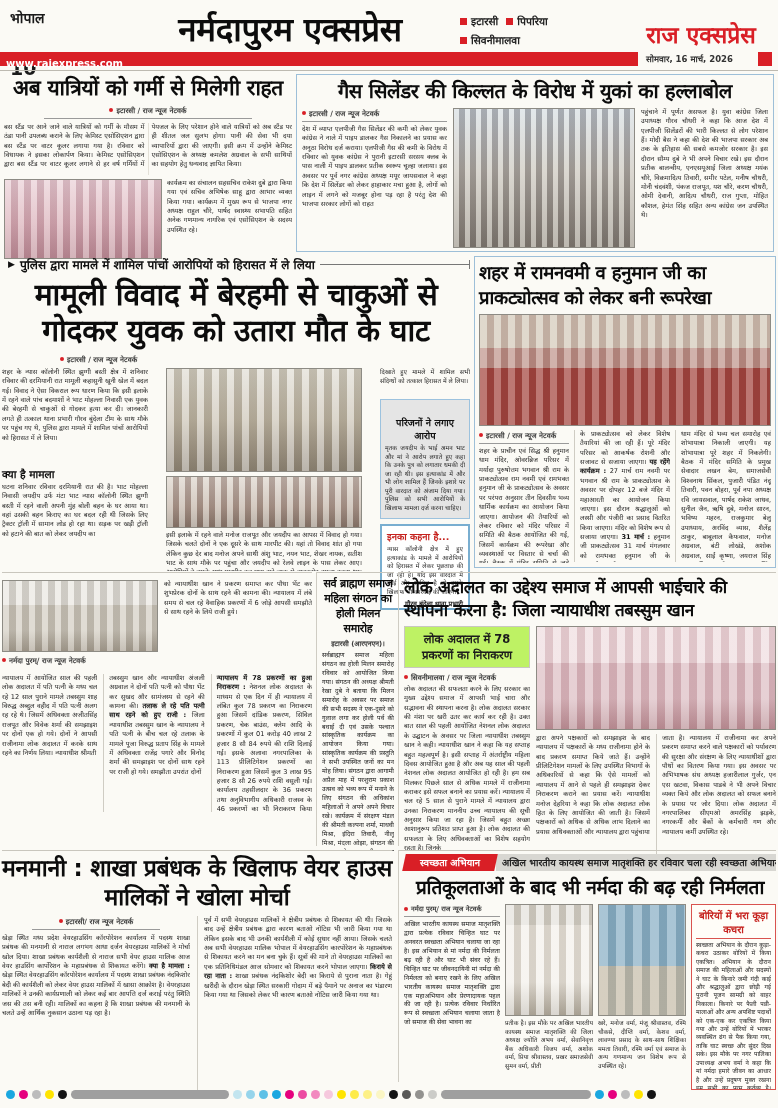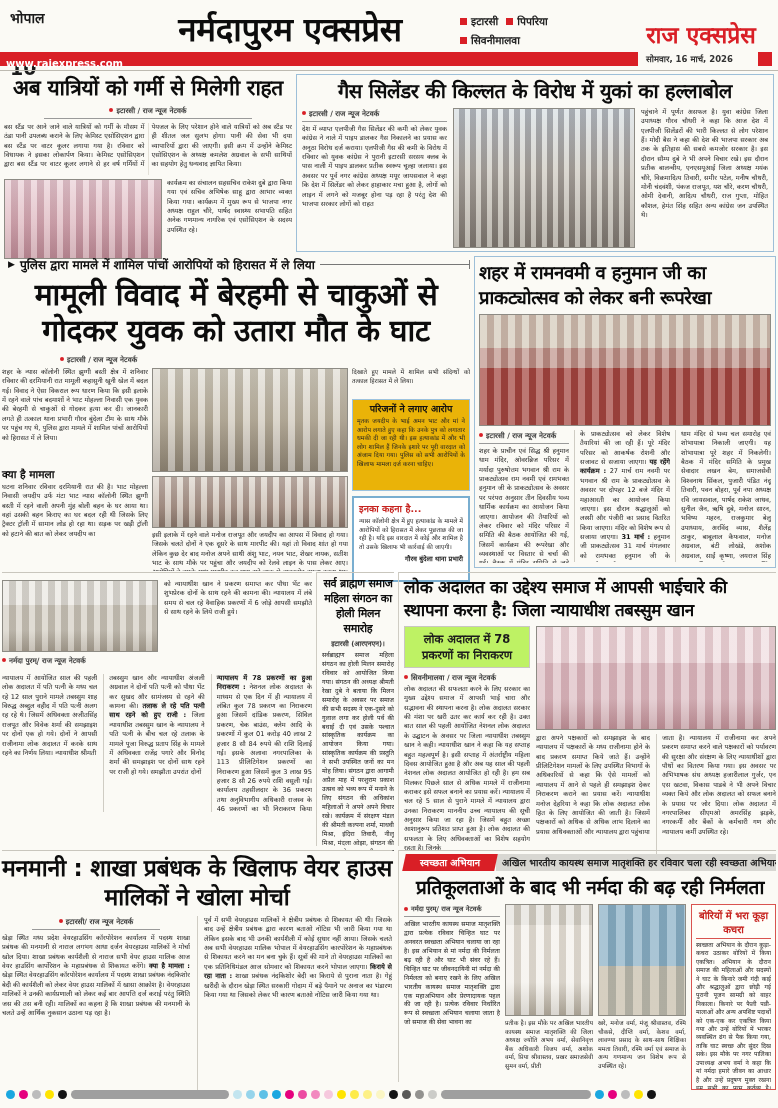--- a/index.html
+++ b/index.html
@@ -17,21 +17,21 @@
   .p-cer{background:repeating-linear-gradient(90deg,rgba(255,255,255,.35) 0 6px,rgba(120,80,95,.18) 6px 13px),linear-gradient(180deg,#e9ccd3 0%,#d8abb4 55%,#bd8b95 100%);}
   .p-crowd{background:repeating-linear-gradient(90deg,rgba(255,255,255,.45) 0 5px,rgba(80,75,85,.30) 5px 11px),linear-gradient(180deg,#ccd5da 0%,#bdb7ab 45%,#867e6f 100%);}
   .p-police{background:repeating-linear-gradient(90deg,rgba(255,255,255,.4) 0 7px,rgba(110,100,80,.25) 7px 15px),linear-gradient(180deg,#dcd8cd 0%,#c4bbaa 50%,#8c8274 100%);}
   .p-mob{background:repeating-linear-gradient(90deg,rgba(255,255,255,.4) 0 6px,rgba(90,60,60,.28) 6px 12px),linear-gradient(180deg,#d8cfc4 0%,#b9a899 60%,#8f8172 100%);}
   .p-temple{background:repeating-linear-gradient(90deg,rgba(255,255,255,.3) 0 7px,rgba(120,70,70,.2) 7px 14px),linear-gradient(180deg,#d3c8b8 0% 30%,#bd9187 30% 48%,#a03e37 48% 100%);}
   .p-court{background:repeating-linear-gradient(90deg,rgba(255,255,255,.35) 0 6px,rgba(100,95,90,.2) 6px 13px),linear-gradient(180deg,#e8e5de 0% 35%,#d0cabd 35% 70%,#a89f90 100%);}
   .p-stage{background:repeating-linear-gradient(90deg,rgba(255,255,255,.3) 0 8px,rgba(150,90,100,.18) 8px 16px),linear-gradient(180deg,#efdcdf 0% 35%,#dcbcc2 35% 70%,#ba9096 100%);}
   .p-sacks{background:repeating-linear-gradient(90deg,rgba(255,255,255,.5) 0 8px,rgba(120,110,95,.2) 8px 15px),linear-gradient(180deg,#d9d5cc 0% 18%,#efeae2 18% 70%,#b3ac9f 100%);}
   .p-wall{background:repeating-linear-gradient(90deg,rgba(255,255,255,.25) 0 9px,rgba(60,90,110,.18) 9px 17px),linear-gradient(180deg,#8db2c7 0% 55%,#c8bfac 55% 100%);}
   .cap{font-size:6.2px;line-height:1.38;color:#222;text-align:justify;overflow:hidden;}
-  .blue-box{background:#eab308;border:1px solid #9cc2de;padding:2px 4px;}
+  .blue-box{background:#e5e5e5;border:1px solid #9cc2de;padding:16px 4px;}
   .blue-box .bt{font-size:9.5px;font-weight:bold;text-align:center;color:#111;margin-bottom:2px;}
   .quote-box{background:#fff;border:2px solid #79aed0;padding:4px 5px;}
   .quote-box .qt{font-size:9.5px;font-weight:bold;color:#c6231f;margin-bottom:2px;}
   .sign{font-size:6.6px;text-align:right;margin-top:3px;color:#222;}
   .sub-bold{font-size:10.5px;font-weight:bold;color:#0d0d0d;margin:3px 0 2px;}
   .gray-box{background:#bef264;border:1px solid #c9c7c0;font-weight:bold;text-align:center;color:#1c1c1c;}
   .kicker{display:flex;align-items:center;gap:5px;}
   .kicker .tri{color:#111;font-size:9px;line-height:1;}
   .kicker .ktxt{font-size:12px;font-weight:bold;color:#111;white-space:nowrap;}
   .kicker .krule{flex:1;height:1px;background:#777;position:relative;}
@@ -134,21 +134,21 @@
     <div class="kicker" style="margin:0 0 2px 6px;">
       <span class="tri">▶</span>
       <span class="ktxt">पुलिस द्वारा मामले में शामिल पांचों आरोपियों को हिरासत में ले लिया</span>
       <span class="krule"></span>
     </div>
     <div class="hl" style="font-size:30px;line-height:36px;padding:2px 4px 4px;">मामूली विवाद में बेरहमी से चाकुओं से गोदकर युवक को उतारा मौत के घाट</div>
     <div class="byline" style="margin:1px 0 4px 58px;">
       <span class="dot"></span>
       <span>इटारसी / राज न्यूज नेटवर्क</span>
     </div>
-    <div style="display:flex;gap:4px;">
+    <div style="display:flex;gap:18px;">
       <div style="width:146px;flex:0 0 auto;">
         <div class="body-txt" style="height:96px;">शहर के न्यास कॉलोनी स्थित झुग्गी बस्ती क्षेत्र में शनिवार रविवार की दरमियानी रात मामूली कहासुनी खूनी खेल में बदल गई। विवाद ने ऐसा विकराल रूप धारण किया कि इसी इलाके में रहने वाले पांच बदमाशों ने भाट मोहल्ला निवासी एक युवक की बेरहमी से चाकुओं से गोदकर हत्या कर दी। जानकारी लगते ही तत्काल थाना प्रभारी गौरव बुंदेला टीम के साथ मौके पर पहुंच गए थे, पुलिस द्वारा मामले में शामिल पांचों आरोपियों को हिरासत में ले लिया।</div>
         <div class="sub-bold">क्या है मामला</div>
         <div class="body-txt" style="height:84px;">घटना शनिवार रविवार दरमियानी रात की है। भाट मोहल्ला निवासी जयदीप उर्फ मंटा भाट न्यास कॉलोनी स्थित झुग्गी बस्ती में रहने वाली अपनी मुंह बोली बहन के घर आया था। वहां उसकी बहन किराए का घर बदल रही थी जिसके लिए ट्रैक्टर ट्रॉली में सामान लोड हो रहा था। सड़क पर खड़ी ट्रॉली को हटाने की बात को लेकर जयदीप का</div>
       </div>
       <div style="width:196px;flex:0 0 auto;">
         <div class="photo p-police" style="width:196px;height:104px;"></div>
         <div class="photo p-mob" style="width:196px;height:52px;margin-top:4px;"></div>
         <div class="body-txt" style="height:40px;margin-top:3px;">इसी इलाके में रहने वाले मनोज राजपूत और जयदीप का आपस में विवाद हो गया। जिसके चलते दोनों ने एक दूसरे के साथ मारपीट की। यहां तो विवाद शांत हो गया लेकिन कुछ देर बाद मनोज अपने साथी अंशु भाट, नयन भाट, शेखर नायक, सतीश भाट के साथ मौके पर पहुंचा और जयदीप को रेलवे लाइन के पास लेकर आए। आरोपियों ने उसके साथ मारपीट कर पास रखे चाकू से ताबड़तोड़ हमला करना शुरू कर दिया।</div>
       </div>

